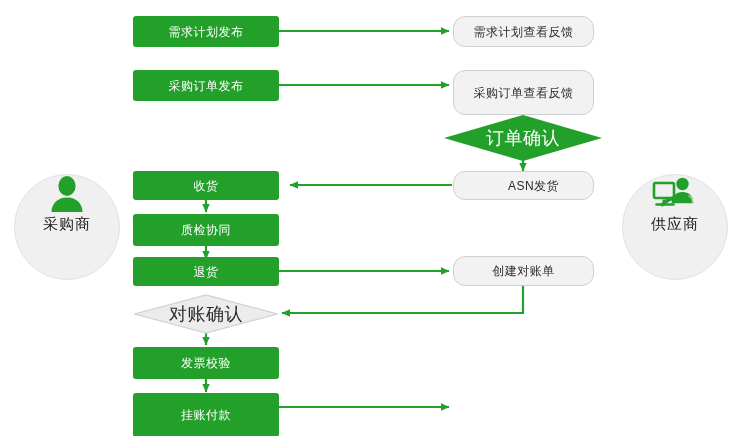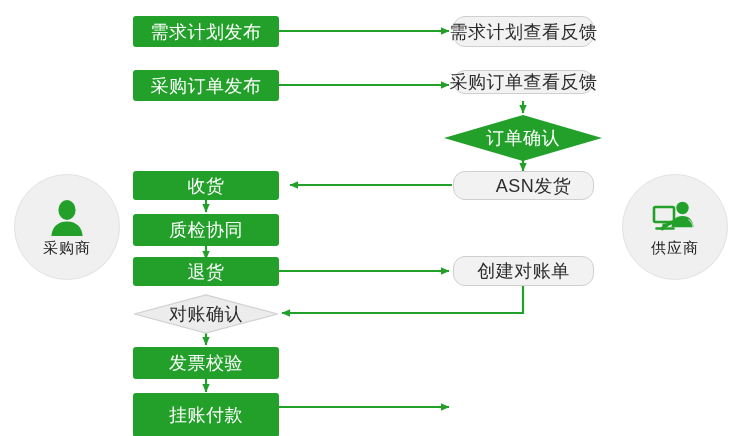--- a/index.html
+++ b/index.html
@@ -18,21 +18,21 @@
     overflow: hidden;
   }
 
   
   .node {
     position: absolute;
     box-sizing: border-box;
     display: flex;
     align-items: center;
     justify-content: center;
-    font-size: 18px;
+    font-size: 12px;
     line-height: 1;
     letter-spacing: 0.5px;
     white-space: nowrap;
     z-index: 5;
   }
   .node-green {
     background: #22a02a;
     color: #ffffff;
     border-radius: 3px;
   }
@@ -90,21 +90,20 @@
   .actor {
     position: absolute;
     width: 104px;
     height: 104px;
     border-radius: 50%;
     background: #f0f0f0;
     border: 1px solid #e2e2e2;
     display: flex;
     flex-direction: column;
     align-items: center;
-    justify-content: center;
     z-index: 6;
   }
   .actor .glyph {
     width: 46px;
     height: 40px;
     display: block;
     margin-bottom: 1px;
   }
   .actor .actor-label {
     font-size: 15px;
@@ -179,21 +178,21 @@
     </span>
     <span class="actor-label">供应商</span>
   </div>
 
   <div class="node node-green" style="left:133px; top:16px; width:146px; height:31px;">需求计划发布</div>
 
   <div class="node node-gray" style="left:453px; top:16px; width:141px; height:31px;">需求计划查看反馈</div>
 
   <div class="node node-green" style="left:133px; top:70px; width:146px; height:31px;">采购订单发布</div>
 
-  <div class="node node-gray" style="left:453px; top:70px; width:141px; height:24px;text-align:center;">采购订单查看反馈</div>
+  <div class="node node-gray" style="left:453px; top:70px; width:141px; height:45px;text-align:center;">采购订单查看反馈</div>
 
   <div class="diamond diamond-green" style="left:444px; top:115px; width:158px; height:46px;">
     <svg viewBox="0 0 158 46" width="158" height="46">
       <polygon points="79,0 158,23 79,46 0,23" fill="#22a02a"></polygon>
     </svg>
     <span class="dlabel">订单确认</span>
   </div>
 
   <div class="node node-gray" style="left:453px; top:171px; width:141px; height:29px;padding-left:20px;">ASN发货</div>
 

